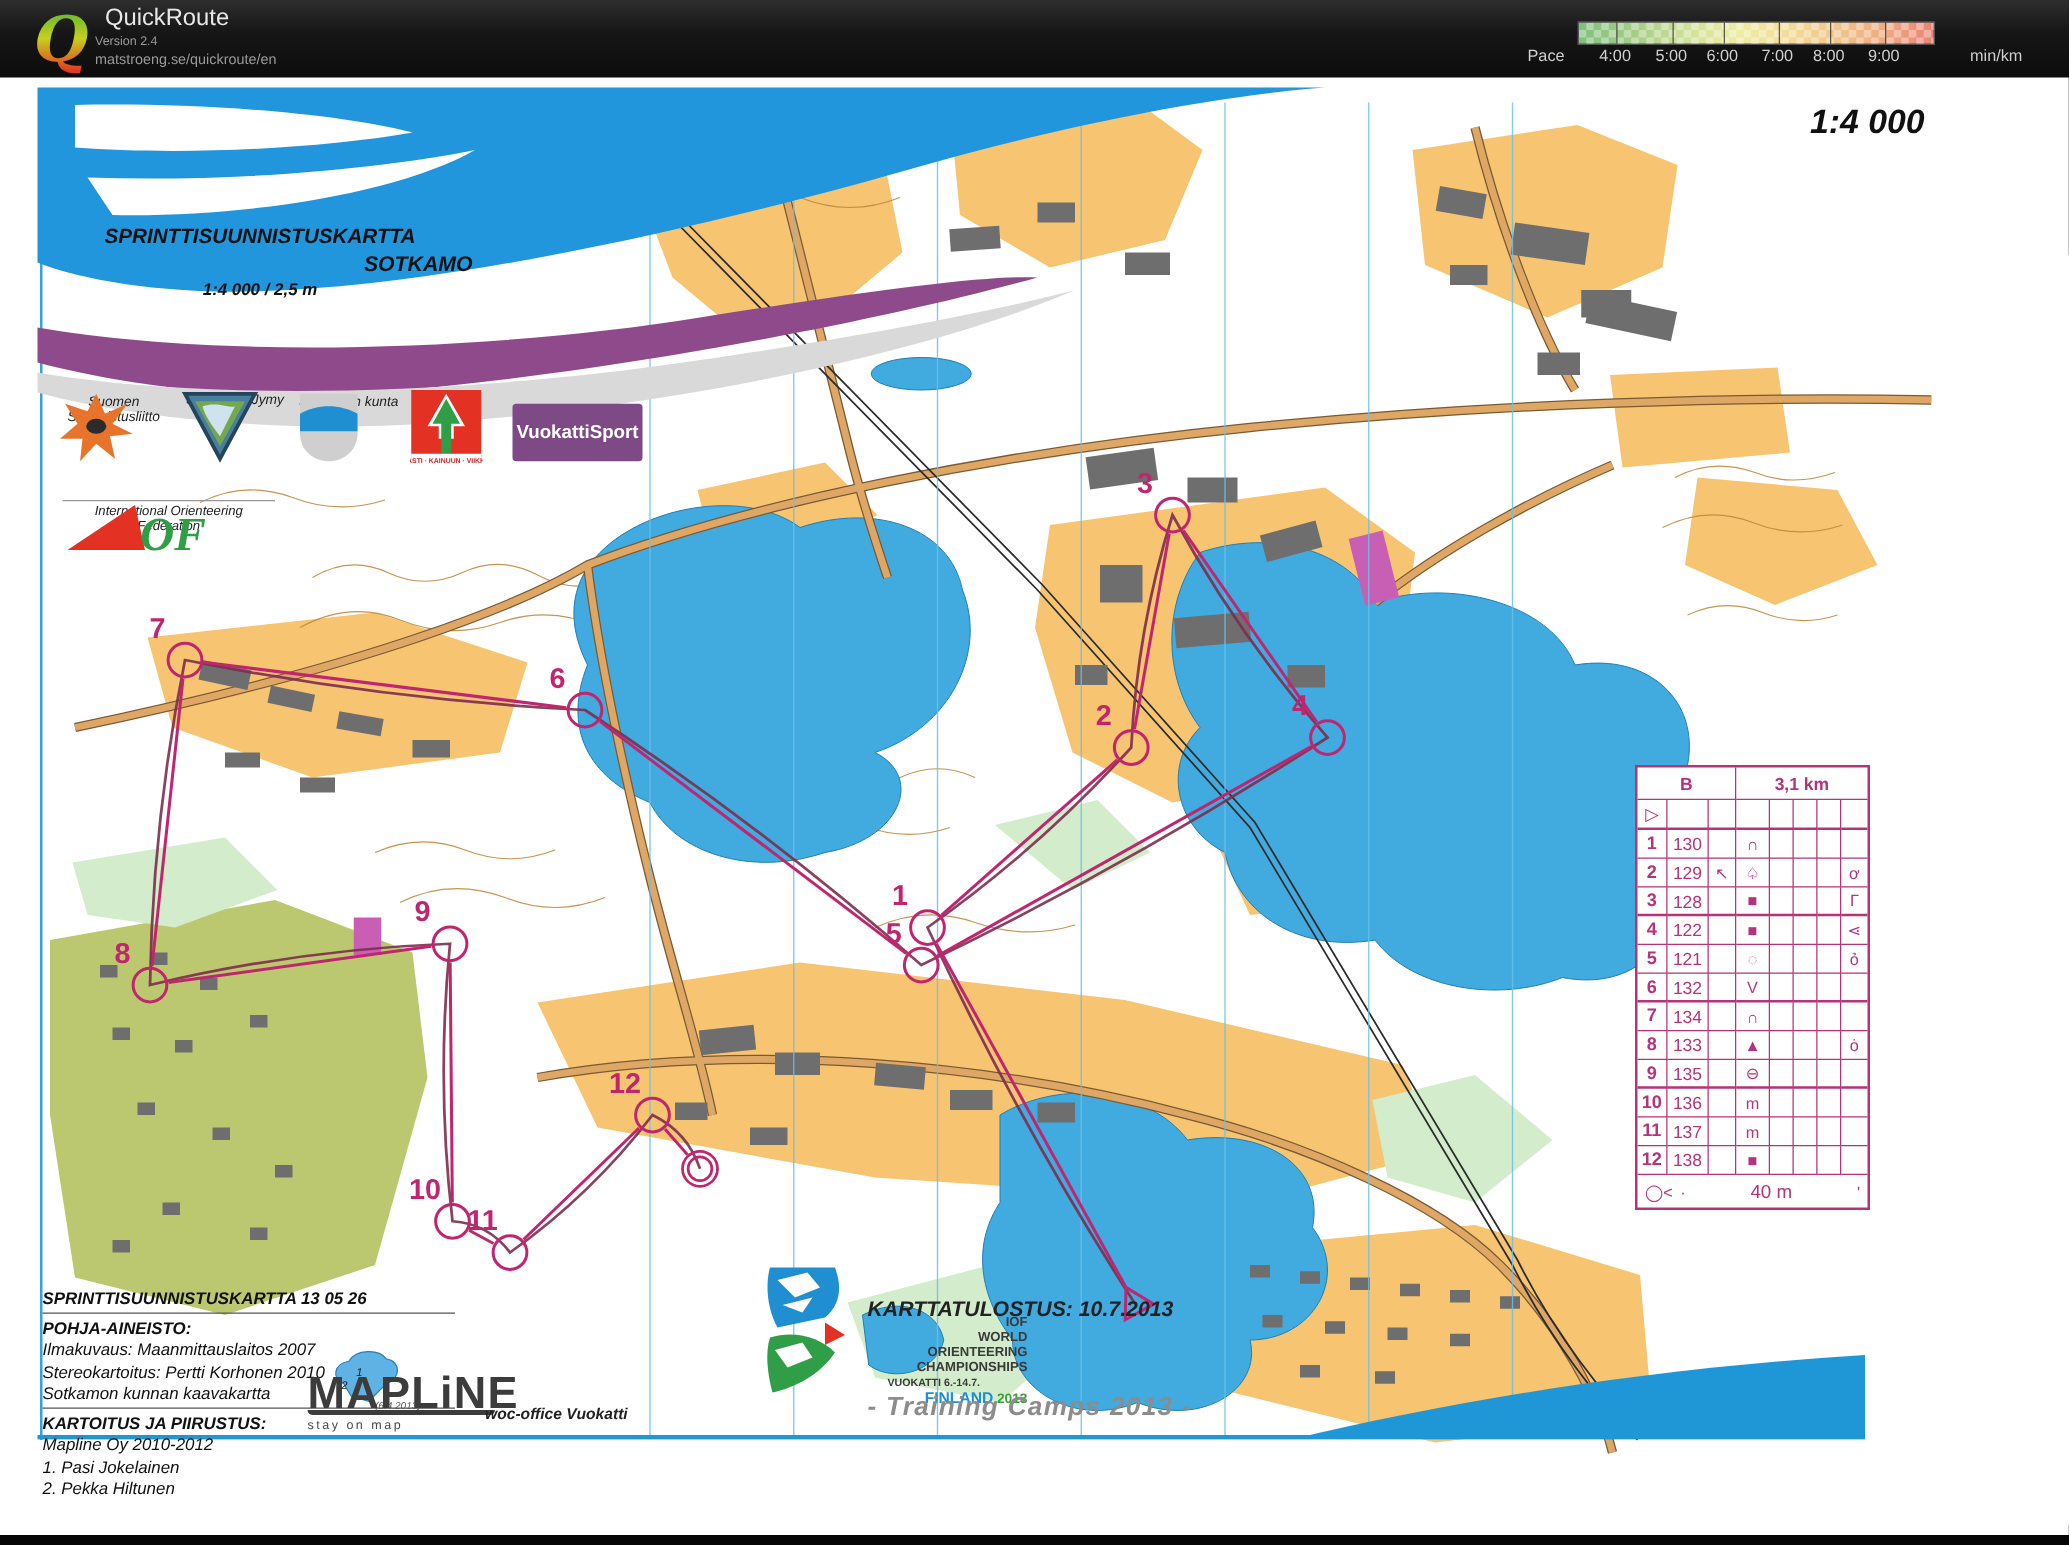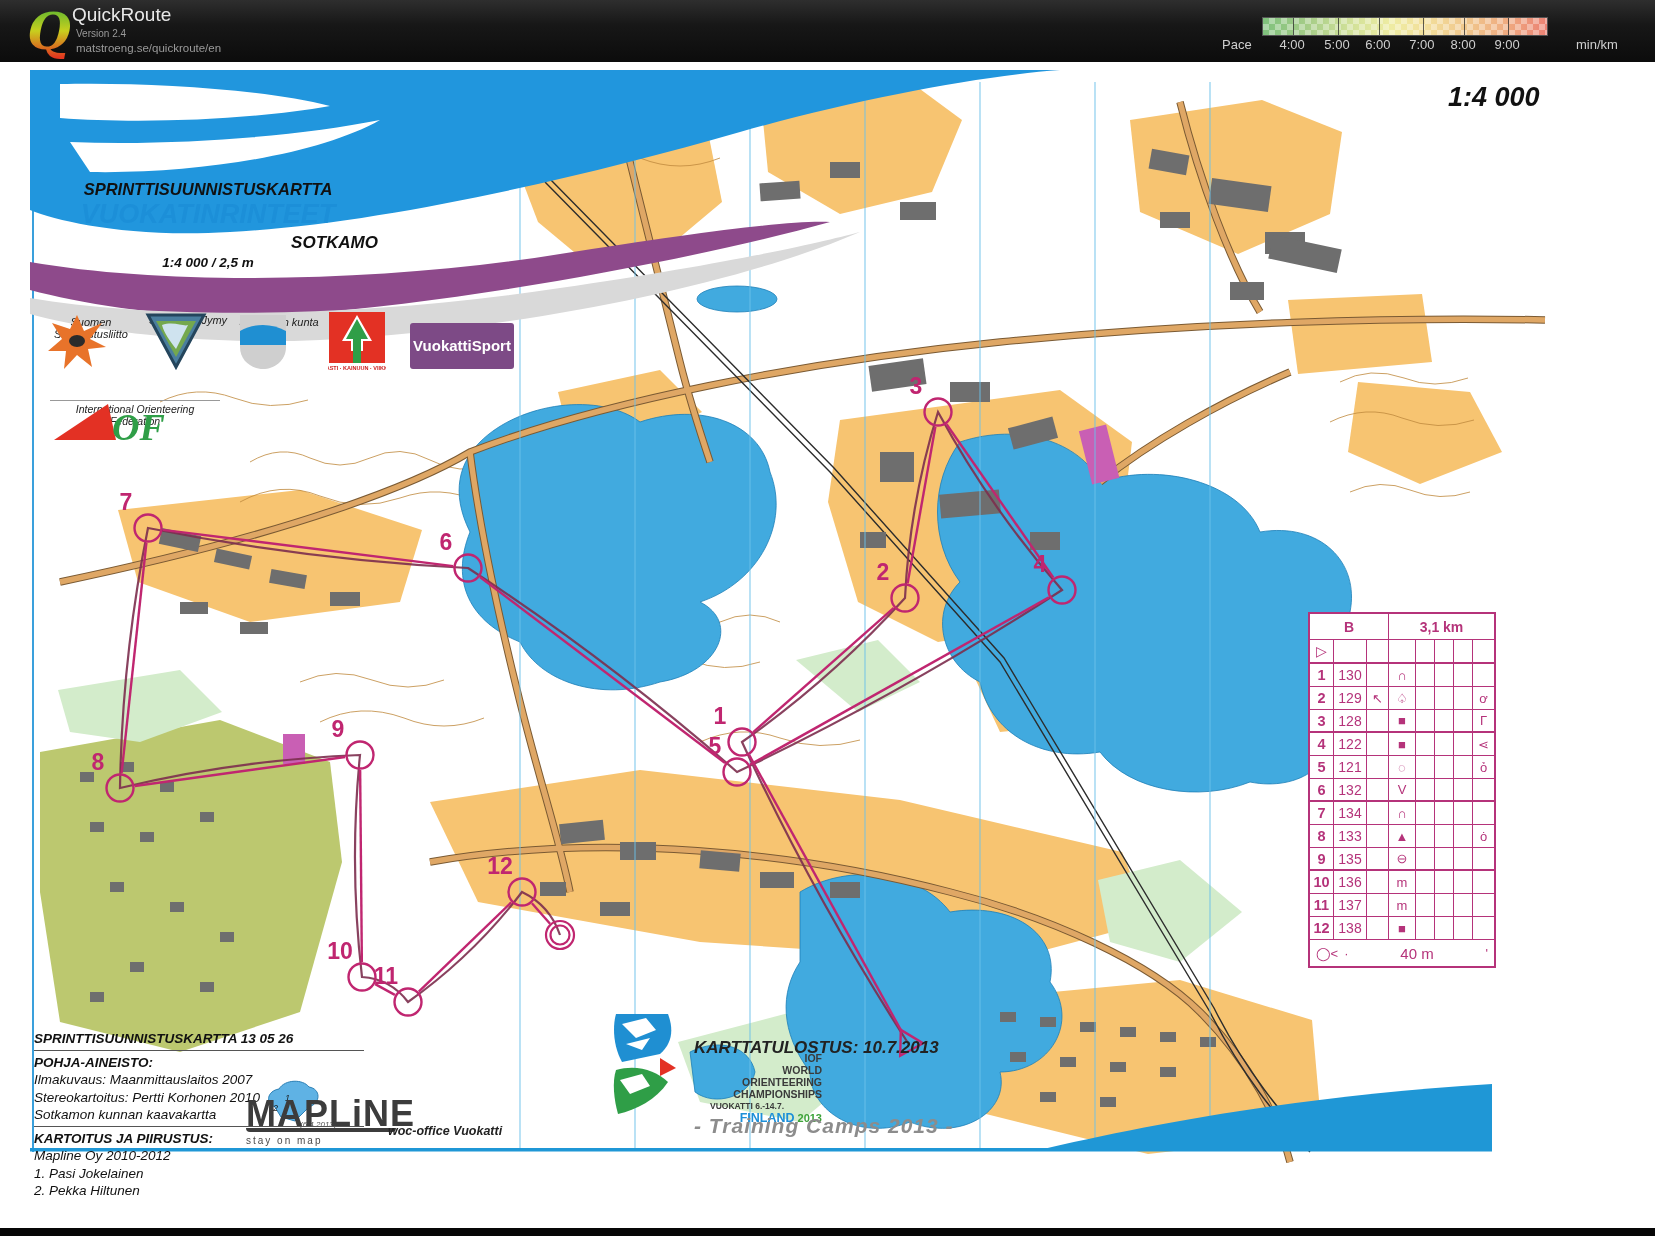--- a/index.html
+++ b/index.html
@@ -4,21 +4,21 @@
 <style>
   html,body{margin:0;padding:0;background:#000;width:1655px;height:1236px;overflow:hidden;
     font-family:"Liberation Sans",sans-serif;}
   
   .topbar{position:absolute;left:0;top:0;width:1655px;height:62px;
     background:linear-gradient(180deg,#2e2e2e 0%,#171717 40%,#0c0c0c 100%);}
   .qlogo{position:absolute;left:26px;top:4px;width:46px;height:56px;
     font-family:"DejaVu Serif",serif;font-weight:bold;font-style:italic;font-size:50px;line-height:56px;
     background:linear-gradient(180deg,#59b531 5%,#c8cf1e 48%,#e2371f 95%);
     -webkit-background-clip:text;background-clip:text;color:transparent;text-align:center;}
-  .appname{position:absolute;left:72px;top:4px;color:#e8e8e8;font-size:19px;}
+  .appname{position:absolute;left:84px;top:4px;color:#e8e8e8;font-size:19px;}
   .appver{position:absolute;left:76px;top:28px;color:#9a9a9a;font-size:10px;}
   .appurl{position:absolute;left:76px;top:42px;color:#9a9a9a;font-size:11.5px;}
   .pace-label{position:absolute;top:37px;color:#cfcfcf;font-size:13px;}
   .pace-bar{position:absolute;left:1262px;top:17px;width:284px;height:17px;border:1px solid #555;
     background:linear-gradient(to right,#7fc17d 0%,#a6cd88 16%,#cfe098 30%,#eeeca3 45%,#f2df9b 57%,#f0c68c 72%,#efaa80 86%,#eb8274 100%);}
   .pace-bar .checker{position:absolute;inset:0;
     background-image:
       linear-gradient(45deg,rgba(255,255,255,.35) 25%,transparent 25%,transparent 75%,rgba(255,255,255,.35) 75%),
       linear-gradient(45deg,rgba(255,255,255,.35) 25%,transparent 25%,transparent 75%,rgba(255,255,255,.35) 75%);
     background-position:0 0,6px 6px;background-size:12px 12px;}
@@ -310,21 +310,20 @@
         <text x="500" y="812" fill="#c02670" font-size="23" font-weight="bold" text-anchor="middle">12</text>
         <circle cx="560" cy="873" r="9.5" fill="none" stroke="#c02670" stroke-width="2.2"></circle>
         <circle cx="560" cy="873" r="14" fill="none" stroke="#c02670" stroke-width="2.2"></circle>
       </g>
   </svg>
 
   <div class="ov scale-badge">1:4 000</div>
 
   <div class="ov titleblock">
     <div class="tb-kicker">SPRINTTISUUNNISTUSKARTTA</div>
-    <div class="tb-t2">VUOKATINRINTEET</div>
     <div class="tb-sub">SOTKAMO</div>
     <div class="tb-scale">1:4 000 / 2,5 m</div>
   </div>
 
   <div class="ov logorow">
     <div class="logo" style="left:0;top:6px;width:90px">
       <svg width="62" height="58" viewBox="0 0 62 58">
         <path d="M31,2 L38,18 L56,10 L44,26 L60,34 L42,36 L46,54 L31,42 L18,56 L20,38 L2,38 L16,26 L6,10 L24,16 Z" fill="#e8732a"></path>
         <ellipse cx="31" cy="28" rx="8" ry="6" fill="#2b2b2b"></ellipse>
       </svg>

